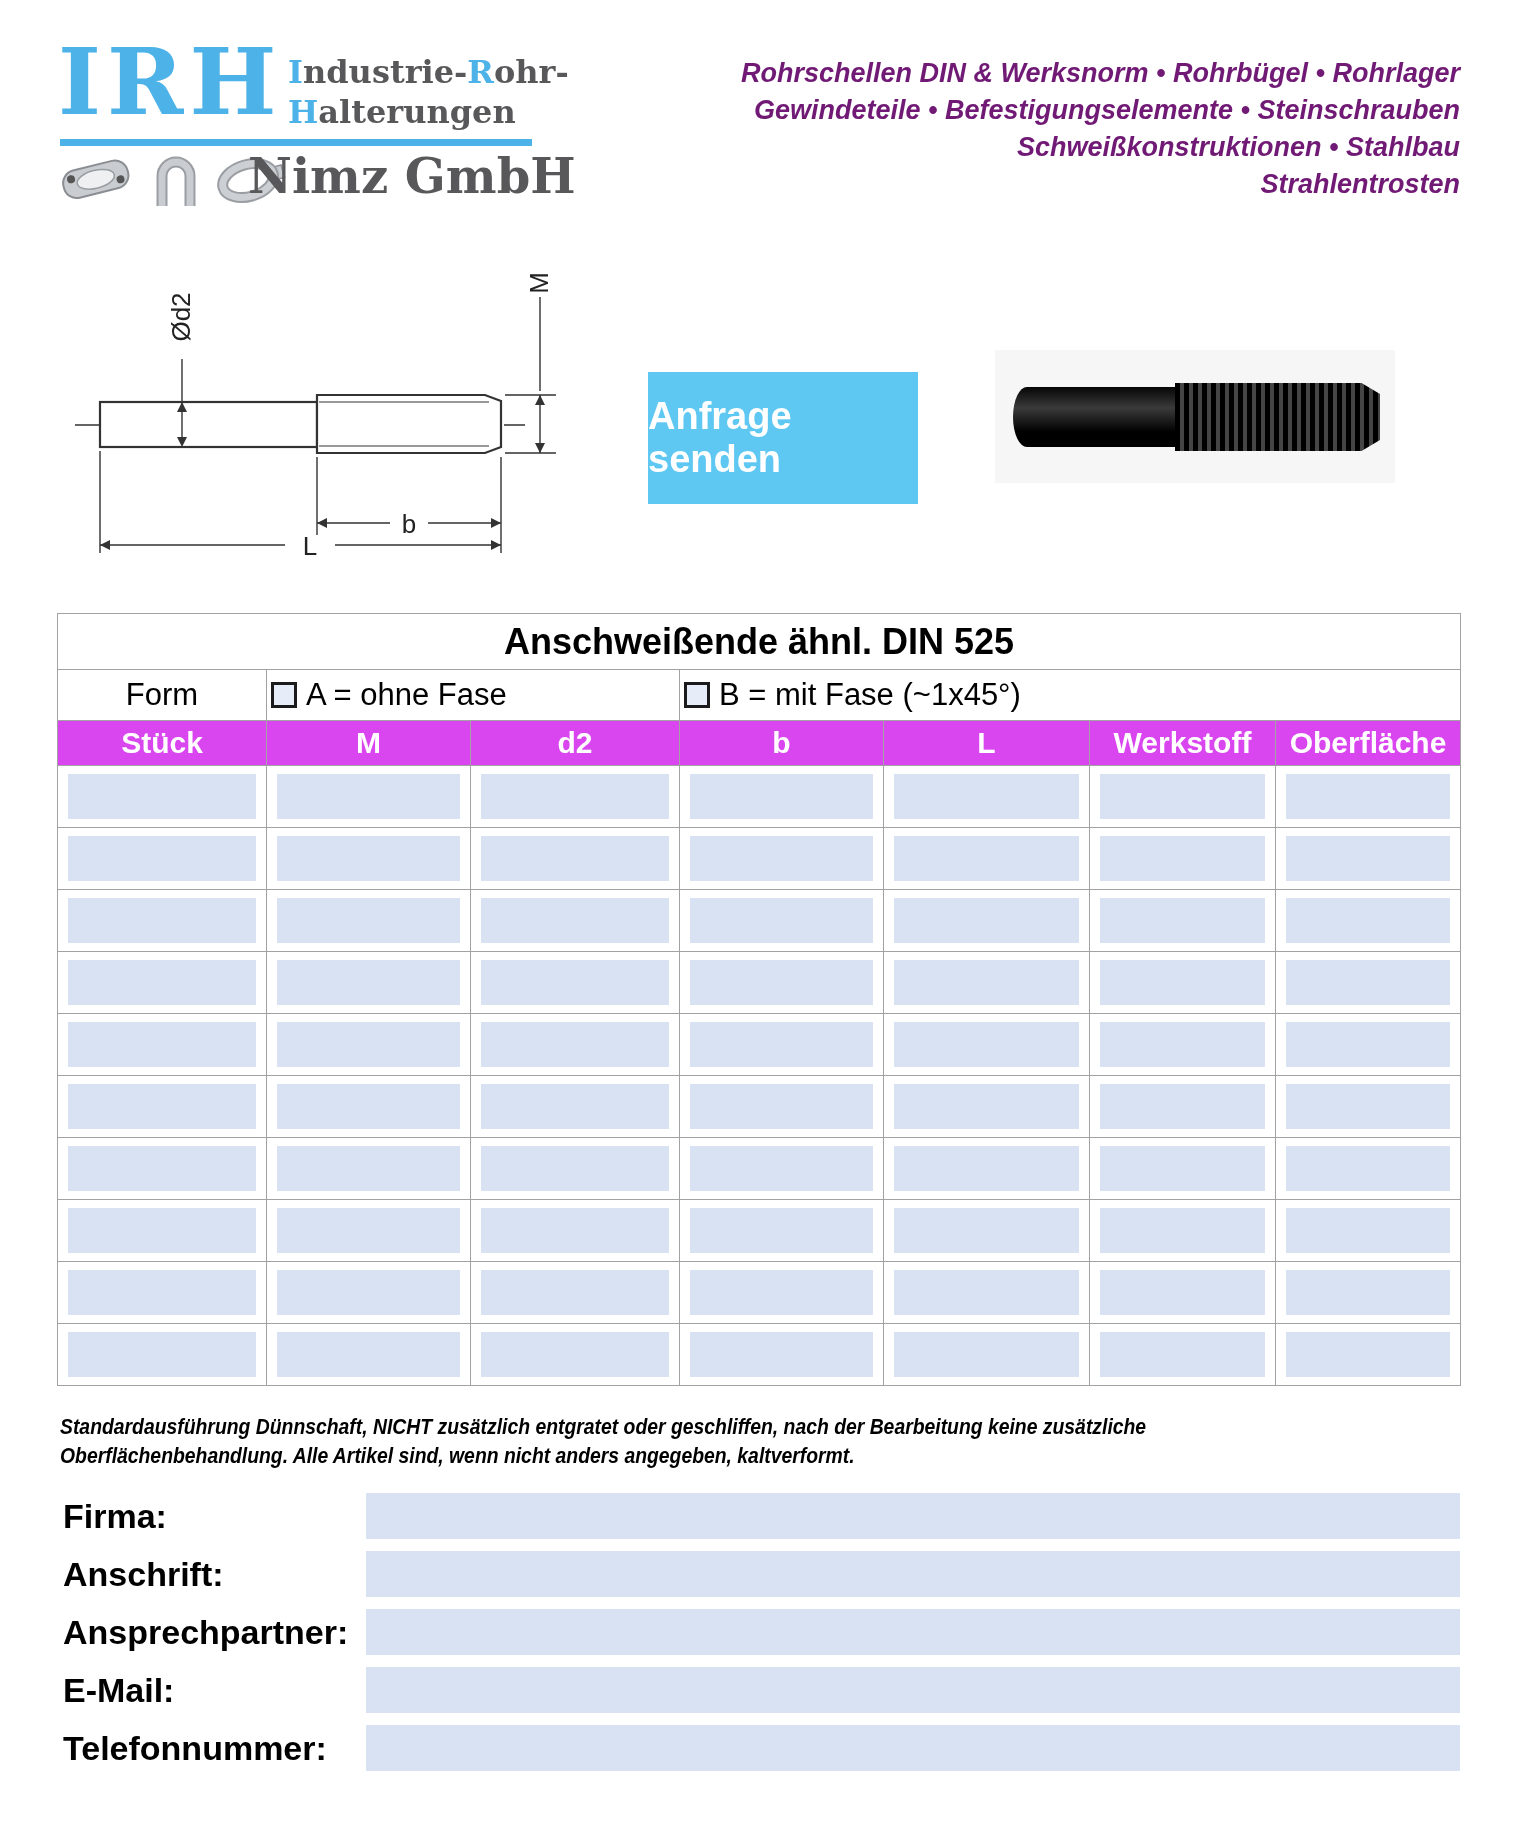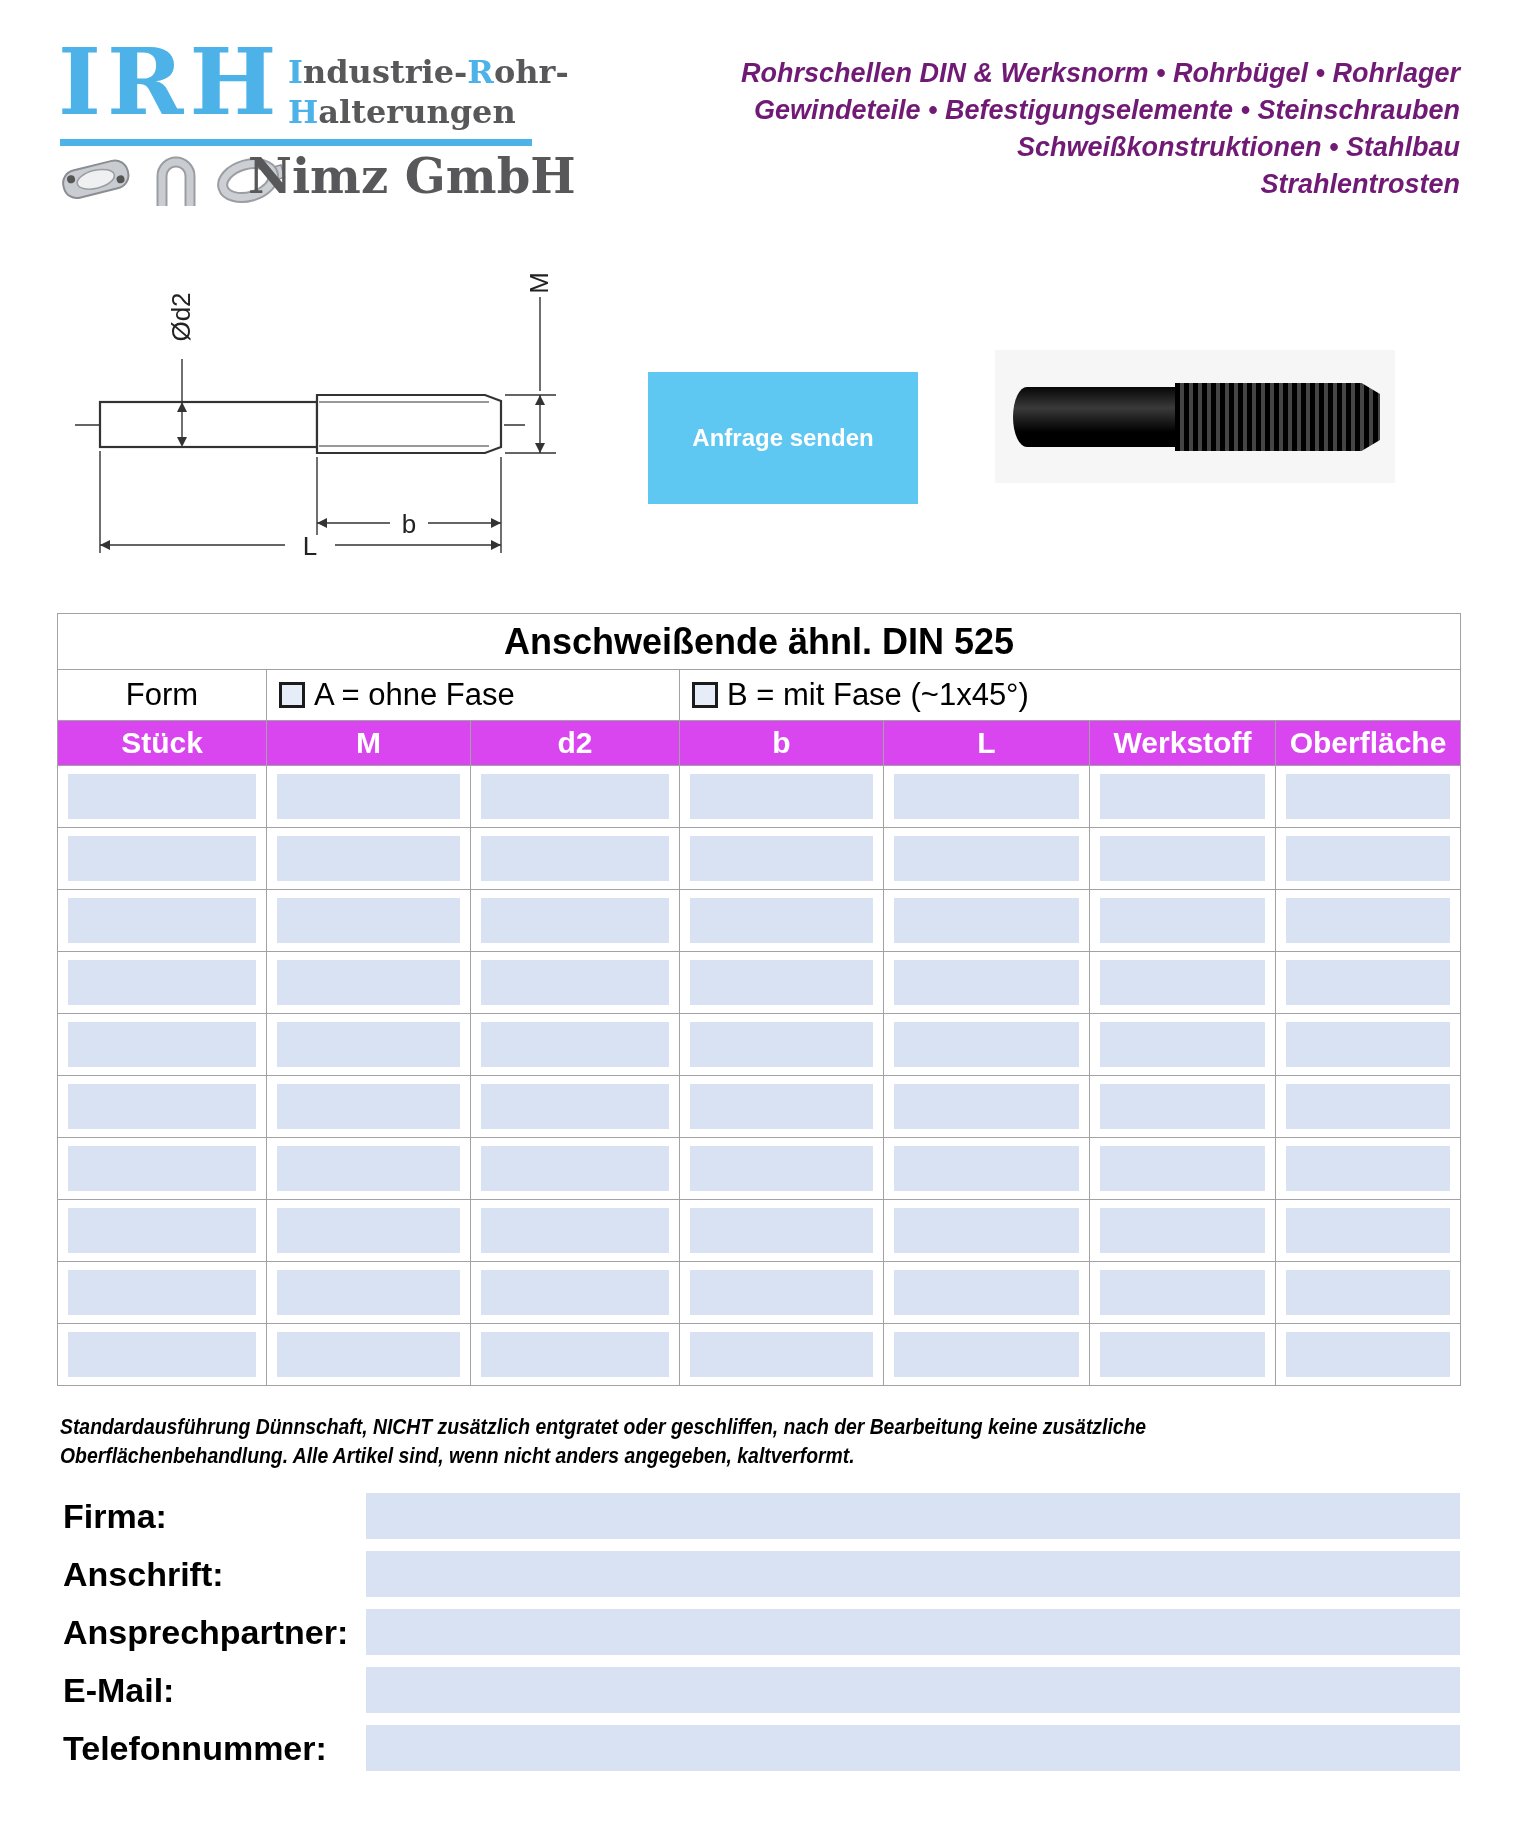--- a/index.html
+++ b/index.html
@@ -36,21 +36,21 @@
     text-align:right; font-weight:bold; font-style:italic;
     font-size:27px; line-height:37px; color:#701a75;
   }
 
   
   .tech-drawing { position:absolute; left:60px; top:255px; width:510px; height:300px; }
 
   
   .send-btn {
     position:absolute; left:648px; top:372px; width:270px; height:132px;
-    background:#5ec7f2; color:#fff; font-weight:bold; font-size:24px;
+    background:#5ec7f2; color:#fff; font-weight:bold; font-size:38px;
     display:flex; align-items:center; justify-content:center; cursor:pointer;
   }
 
   
   .product-photo { position:absolute; left:995px; top:350px; width:400px; height:133px; background:#f6f6f6; }
   .stud-smooth {
     position:absolute; left:18px; top:37px; width:164px; height:60px;
     background:linear-gradient(#060606, #3a3a3a 35%, #000 75%);
     border-radius:14px 0 0 14px / 30px 0 0 30px;
   }
@@ -61,21 +61,21 @@
   }
 
   
   .main-table {
     position:absolute; left:57px; top:613px; width:1403px;
     border-collapse:collapse; table-layout:fixed;
   }
   .main-table td, .main-table th { border:1px solid #a2a2a2; }
   .title-row td { height:56px; text-align:center; }
   .title-row span { font-size:36px; font-weight:bold; }
-  .form-row td { height:51px; font-size:31px; padding-left:12px; white-space:nowrap; }
+  .form-row td { height:51px; font-size:31px; padding-left:4px; white-space:nowrap; }
   .form-row td.form-label-cell { text-align:center; padding-left:0; }
   .checkbox {
     display:inline-block; width:26px; height:26px;
     border:3px solid #1b1b1b; background:#e7ecf9;
     margin-right:9px; vertical-align:-3px; cursor:pointer;
   }
   .header-row th {
     background:#d946ef; color:#fff; font-size:30px; font-weight:bold;
     height:45px; text-align:center;
   }

